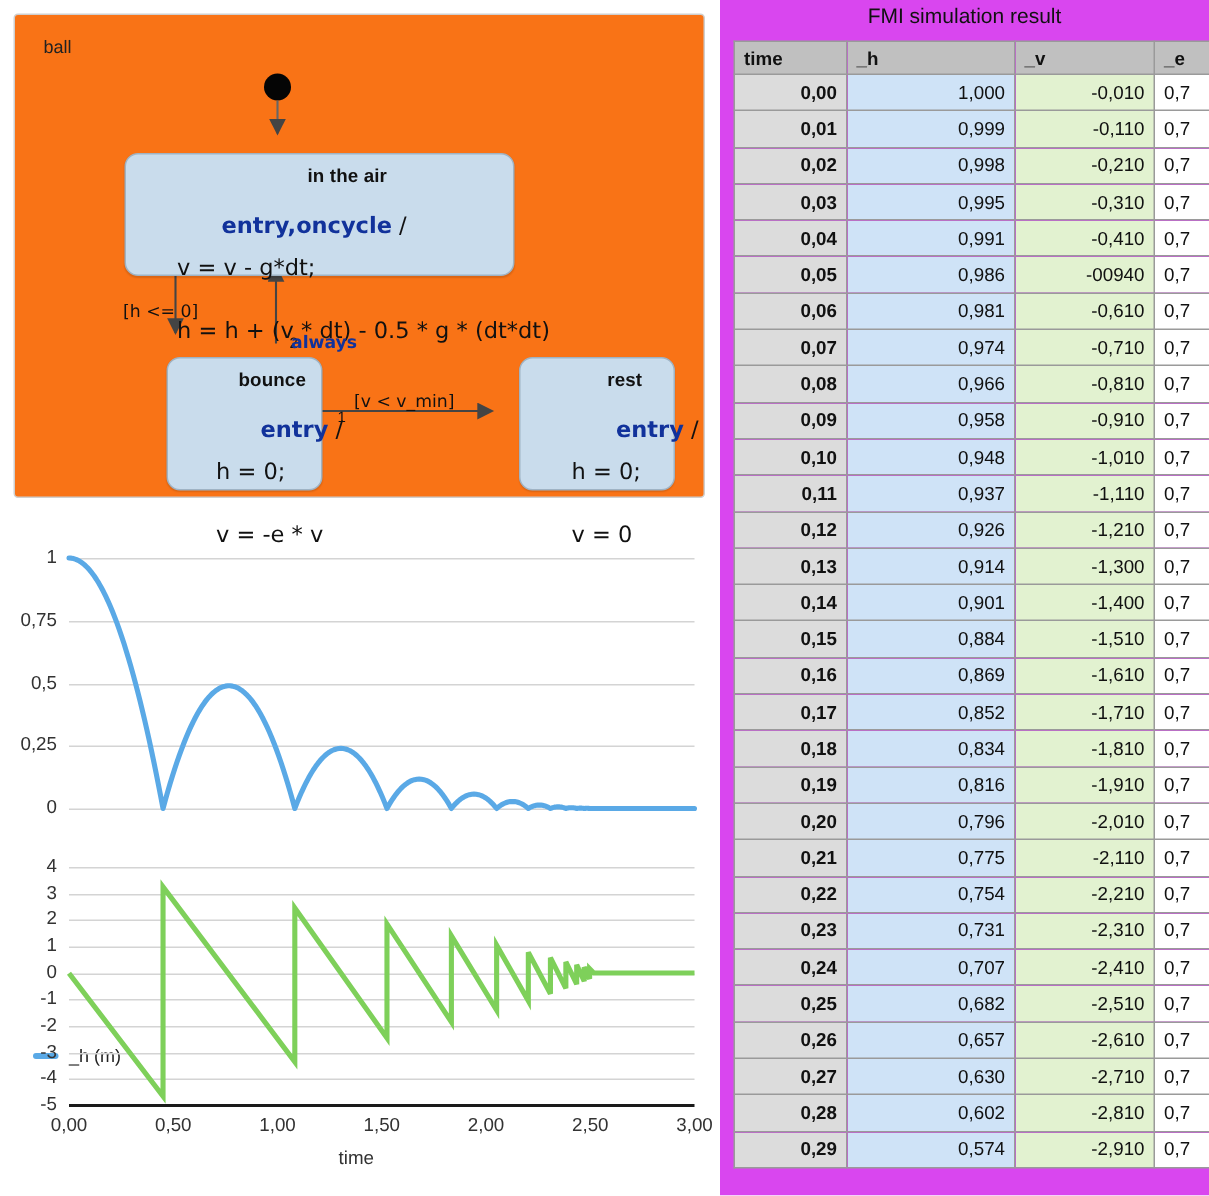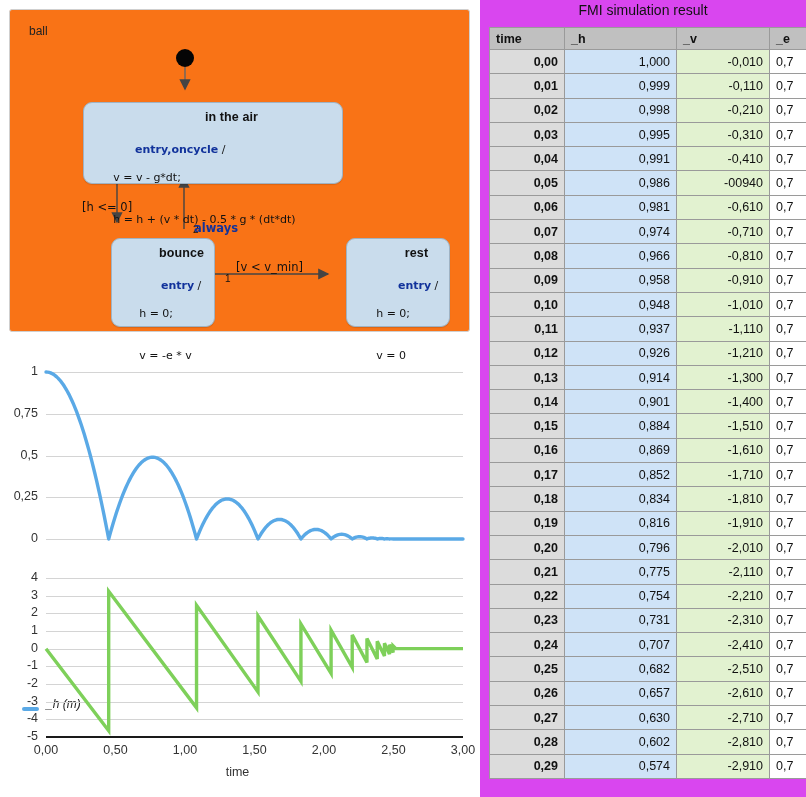--- a/index.html
+++ b/index.html
@@ -27,21 +27,21 @@
   .state-box{
     position:absolute;box-sizing:border-box;
     background:#c9dcec;border:1px solid #9fb3c4;border-radius:9px;
     box-shadow:0 1px 1px rgba(0,0,0,.12);
   }
   .state-name{
     text-align:center;font-size:12.5px;font-weight:bold;color:#111;
     margin-top:7px;letter-spacing:.1px;padding-left:37px;
   }
   .state-body{
-    font-size:11px;color:#111;line-height:14px;margin-top:5px;
+    font-size:15px;color:#111;line-height:14px;margin-top:5px;
     font-family:"DejaVu Sans", sans-serif;white-space:pre;
   }
   .kw{color:#11329b;font-weight:bold;}
   .code-ind{padding-left:1.2em;display:block;}
 
   #box-air{left:73px;top:92px;width:260px;height:82px;}
   #box-air .state-body{padding-left:16px;}
   #box-bounce{left:101px;top:228px;width:104px;height:89px;}
   #box-bounce .state-body{padding-left:14px;}
   #box-rest{left:336px;top:228px;width:104px;height:89px;}
@@ -58,21 +58,21 @@
   #lbl-always{left:184px;top:211px;}
   #prio-always{left:183px;top:214px;}
   #lbl-vmin{left:226px;top:250px;}
   #prio-vmin{left:215px;top:263px;}
 
   
   .chart{position:absolute;left:0;}
   #chart-h{top:345px;width:480px;height:210px;}
   #chart-v{top:555px;width:480px;height:242px;}
 
-  .legend{position:absolute;display:flex;align-items:flex-end;gap:7px;font-style:italic;}
+  .legend{position:absolute;display:flex;align-items:center;gap:7px;}
   .legend-swatch{display:block;width:17px;height:4px;border-radius:2px;}
   .legend-text{font-size:12px;color:#222;}
   #legend-h{left:22px;top:352px;}
 
   .ytick{
     position:absolute;font-size:12.5px;color:#333;text-align:right;
     width:38px;
   }
   .xtick{
     position:absolute;font-size:12.5px;color:#333;text-align:center;

